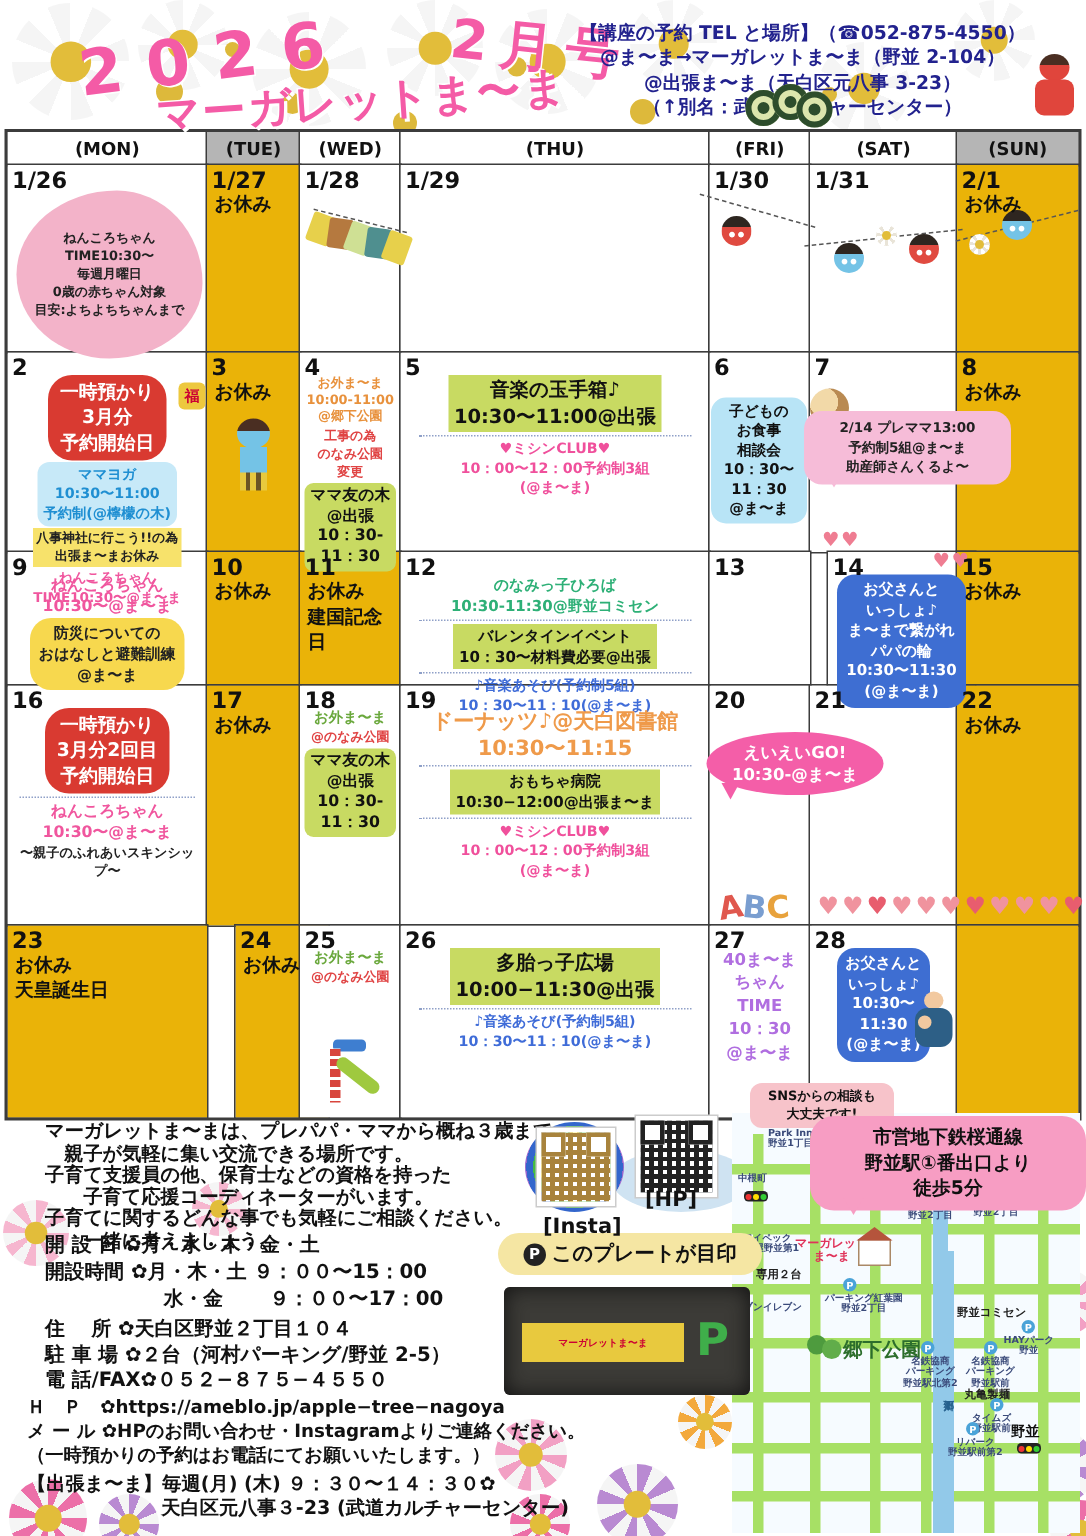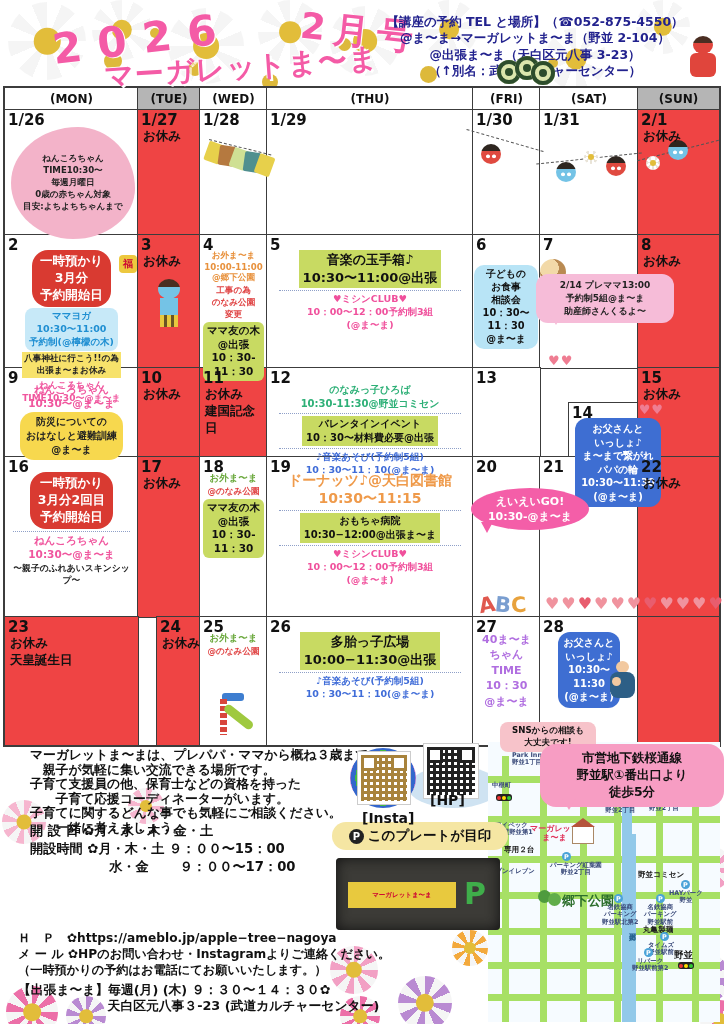--- a/index.html
+++ b/index.html
@@ -27,21 +27,21 @@
   .oni-top .hd{position:absolute;left:7px;top:0;width:20px;height:18px;border-radius:50%;
                background:linear-gradient(#4a2e22 0 40%,#e0453c 40%);}
   .oni-top .bd{position:absolute;left:4px;top:17px;width:26px;height:24px;border-radius:6px;background:#e0453c;}
   
   .grid{position:absolute;left:5px;top:88px;width:714px;height:657px;z-index:2;background:#fff;
         outline:2px solid #3c3c3c;}
   .dayhead{position:absolute;display:flex;align-items:center;justify-content:center;
            font-size:12px;font-weight:900;outline:1.4px solid #3c3c3c;background:#fff;}
   .dayhead.gray{background:#b5b5b5;}
   .cell{position:absolute;outline:1.4px solid #3c3c3c;background:#fff;}
-  .cell.gray{background:#ef4444;}
+  .cell.gray{background:#eab308;}
   .daynum{position:absolute;left:3px;top:1px;font-size:15px;font-weight:900;z-index:3;}
   .holiday{position:absolute;left:5px;top:18px;font-size:12.5px;font-weight:900;white-space:pre-line;z-index:3;}
   .evwrap{position:absolute;left:0;top:15px;right:0;bottom:0;display:flex;flex-direction:column;
           align-items:center;gap:1px;z-index:2;}
   .ev{white-space:pre-line;text-align:center;font-weight:bold;}
   .cloud-pink{position:absolute;left:6px;top:2px;width:124px;height:112px;background:#f3b3c9;
           border-radius:54% 46% 50% 50%/50% 55% 45% 50%;display:flex;align-items:center;
           justify-content:center;font-size:8.6px;color:#222;z-index:2;}
   .cloud-green{position:absolute;left:4px;top:0px;width:198px;height:120px;background:#ccdf6e;
           border-radius:50% 50% 48% 52%/58% 54% 46% 42%;display:flex;align-items:center;
@@ -359,21 +359,21 @@
           <div class="ev green-hl">バレンタインイベント
 10：30〜材料費必要@出張</div>
           <div class="ev dotline"></div>
           <div class="ev blue-text">♪音楽あそび(予約制5組)
 10：30〜11：10(@ま〜ま)</div>
         </div>
       </div>
       <div class="cell" style="left: 468px; top: 280px; width: 67px; height: 89px;">
         <div class="daynum">13</div>
       </div>
-      <div class="cell" style="left: 564px; top: 280px; width: 98px; height: 89px; margin-top: 35px;">
+      <div class="cell" style="left: 547px; top: 280px; width: 98px; height: 89px;">
         <div class="daynum">14</div>
         <div class="evwrap">
           <div class="ev blue-bubble">お父さんと
 いっしょ♪
 ま〜まで繋がれ
 パパの輪
 10:30〜11:30
 (@ま〜ま)</div>
         </div>
         <div class="hearts2" style="right: 3px; top: -1px;">♥♥</div>
@@ -503,20 +503,25 @@
     <div>　親子が気軽に集い交流できる場所です。</div>
     <div>子育て支援員の他、保育士などの資格を持った</div>
     <div>　　子育て応援コーディネーターがいます。</div>
     <div>子育てに関するどんな事でも気軽にご相談ください。</div>
     <div>　　一緒に考えましょう。</div>
   </div>
   <div class="openblk">
     <div>開 設 日 ✿月・水・木・金・土</div>
     <div>開設時間 ✿月・木・土 ９：００〜15：00</div>
     <div>　　　　　　水・金　　 ９：００〜17：00</div>
+  </div>
+  <div class="addrblk">
+    <div>住　 所 ✿天白区野並２丁目１０４</div>
+    <div>駐 車 場 ✿２台（河村パーキング/野並 2-5）</div>
+    <div>電 話/FAX✿０５２−８７５−４５５０</div>
   </div>
   <div class="hpblk">
     <div>Ｈ　Ｐ　✿https://ameblo.jp/apple−tree−nagoya</div>
     <div>メ ー ル ✿HPのお問い合わせ・Instagramよりご連絡ください。</div>
     <div>（一時預かりの予約はお電話にてお願いいたします。）</div>
   </div>
   <div class="brblk">
     <div>【出張ま〜ま】毎週(月) (木) ９：３０〜１４：３０✿</div>
     <div>　　　　　　　天白区元八事３-23 (武道カルチャーセンター)</div>
   </div>

